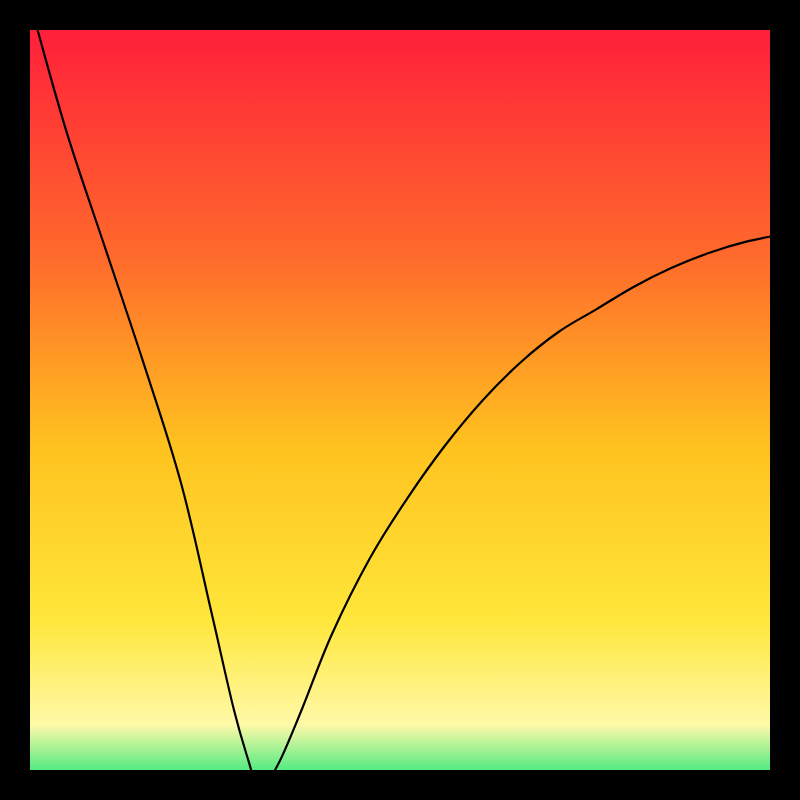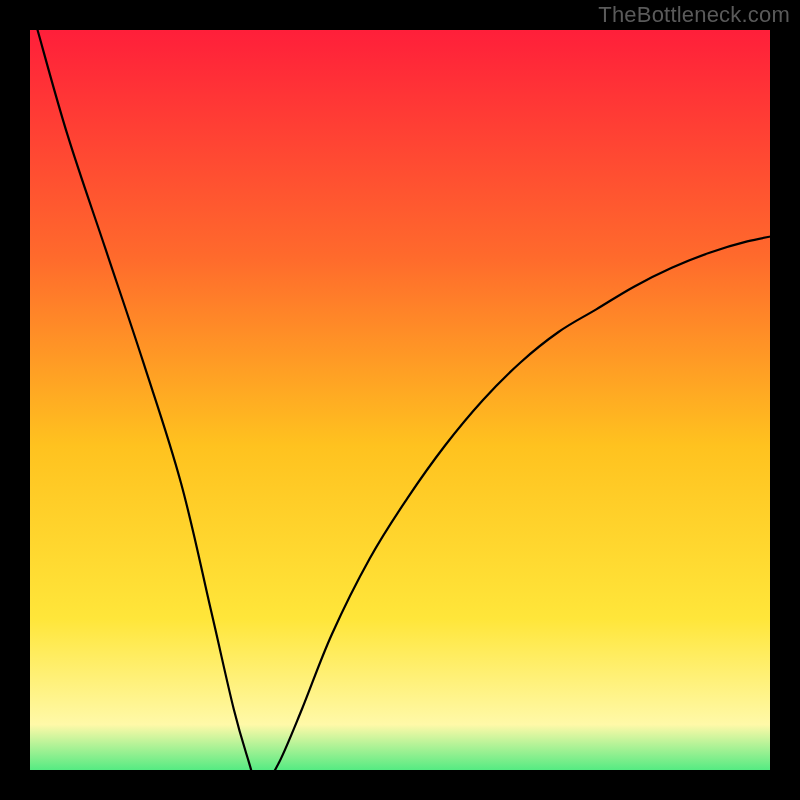--- a/index.html
+++ b/index.html
@@ -32,21 +32,20 @@
     left: 0;
     width: 800px;
     height: 800px;
     display: block;
   }
 </style>
 </head>
 <body>
 <div class="container">
 
-<div class="watermark">TheBottleneck.com</div>
 
 <svg class="chart" viewBox="0 0 800 800" xmlns="http://www.w3.org/2000/svg">
   <defs>
     <linearGradient id="bg-grad" x1="0" y1="0" x2="0" y2="1">
       <stop id="g0" offset="0%" stop-color="#ff1f3a"></stop>
       <stop id="g1" offset="30%" stop-color="#ff6a2c"></stop>
       <stop id="g2" offset="55%" stop-color="#ffc21f"></stop>
       <stop id="g3" offset="78%" stop-color="#ffe63a"></stop>
       <stop id="g4" offset="92%" stop-color="#fff9a8"></stop>
       <stop id="g5" offset="100%" stop-color="#1de676"></stop>

